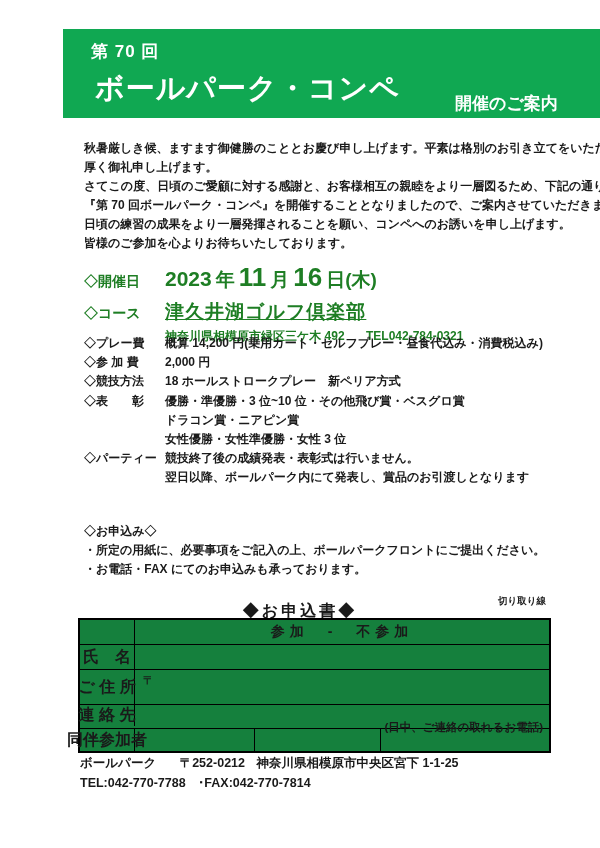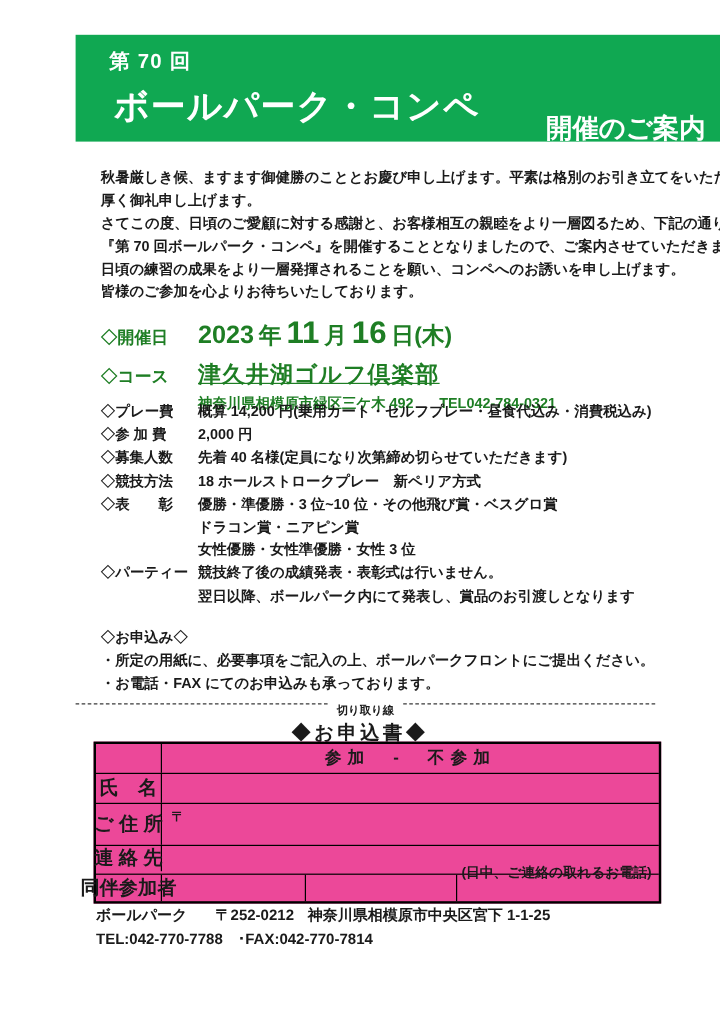--- a/index.html
+++ b/index.html
@@ -20,21 +20,21 @@
 
   
   .banner {
     position: absolute; left: 63px; top: 29px;
     width: 570px; height: 89px;
     background: var(--banner-green);
     color: #fff;
   }
   .banner-edition { position:absolute; left:28px; top:11px; font-size:17px; letter-spacing:1px; }
   .banner-title   { position:absolute; left:32px; top:40px; font-size:29px; letter-spacing:1px; white-space:nowrap; }
-  .banner-subtitle{ position:absolute; left:352px; top:63px; font-size:22px; white-space:nowrap;padding-left:40px; }
+  .banner-subtitle{ position:absolute; left:352px; top:63px; font-size:17px; white-space:nowrap;padding-left:40px; }
 
   
   .greeting {
     position:absolute; left:84px; top:139px; width:480px;
     font-size:12px; line-height:19px; white-space:nowrap;
   }
 
   
   .event { position:absolute; left:84px; top:262px; color:var(--text-green); }
   .event-row { display:flex; align-items:baseline; }
@@ -53,33 +53,33 @@
   .detail-row { display:flex; }
   .detail-label { width:81px; flex:none; white-space:pre; }
   .detail-lines { white-space:nowrap; }
 
   .apply { position:absolute; left:84px; top:522px; font-size:12px; line-height:19.2px; white-space:nowrap; }
   .apply-heading { margin-bottom:0; }
 
   
   .cutline {
     position:absolute; left:63px; top:586px; width:483px;
-    display:flex; align-items:flex-start; gap:8px;
+    display:flex; align-items:flex-end; gap:8px;flex-direction:column;
   }
   .cut-dash { flex:1; border-top:1.5px dashed #3a3a3a; }
   .cutline-label { font-size:9.5px; flex:none; }
 
   
   .form-title {
     position:absolute; left:0; top:601px; width:600px;
     text-align:center; font-size:16px; letter-spacing:3px;
   }
   .form-table {
     position:absolute; left:78px; top:618px; width:473px;
-    border:2px solid #000; background:#ec4899;
+    border:2px solid #000; background:#15803d;
   }
   .f-row { display:flex; border-top:1.5px solid #000; }
   .f-row:first-child { border-top:none; }
   .f-label {
     width:55px; flex:none; border-right:1.5px solid #000;
     display:flex; align-items:center; justify-content:center;
     font-size:16px; text-align:right; white-space:pre;
   }
   .f-value { flex:1; position:relative; }
   .row-attend   { height:24px; }
@@ -141,24 +141,20 @@
 <div class="details">
   <div class="detail-row">
     <span class="detail-label">◇プレー費</span>
     <span class="detail-lines"><span>概算 14,200 円(乗用カート・セルフプレー・昼食代込み・消費税込み)</span></span>
   </div>
   <div class="detail-row">
     <span class="detail-label">◇参 加 費</span>
     <span class="detail-lines"><span>2,000 円</span></span>
   </div>
   <div class="detail-row">
-    <span class="detail-label">◇募集人数</span>
-    <span class="detail-lines"><span>先着 40 名様(定員になり次第締め切らせていただきます)</span></span>
-  </div>
-  <div class="detail-row">
     <span class="detail-label">◇競技方法</span>
     <span class="detail-lines"><span>18 ホールストロークプレー　新ペリア方式</span></span>
   </div>
   <div class="detail-row">
     <span class="detail-label">◇表　　彰</span>
     <span class="detail-lines">
       <div>優勝・準優勝・3 位~10 位・その他飛び賞・ベスグロ賞</div>
       <div>ドラコン賞・ニアピン賞</div>
       <div>女性優勝・女性準優勝・女性 3 位</div>
     </span>

